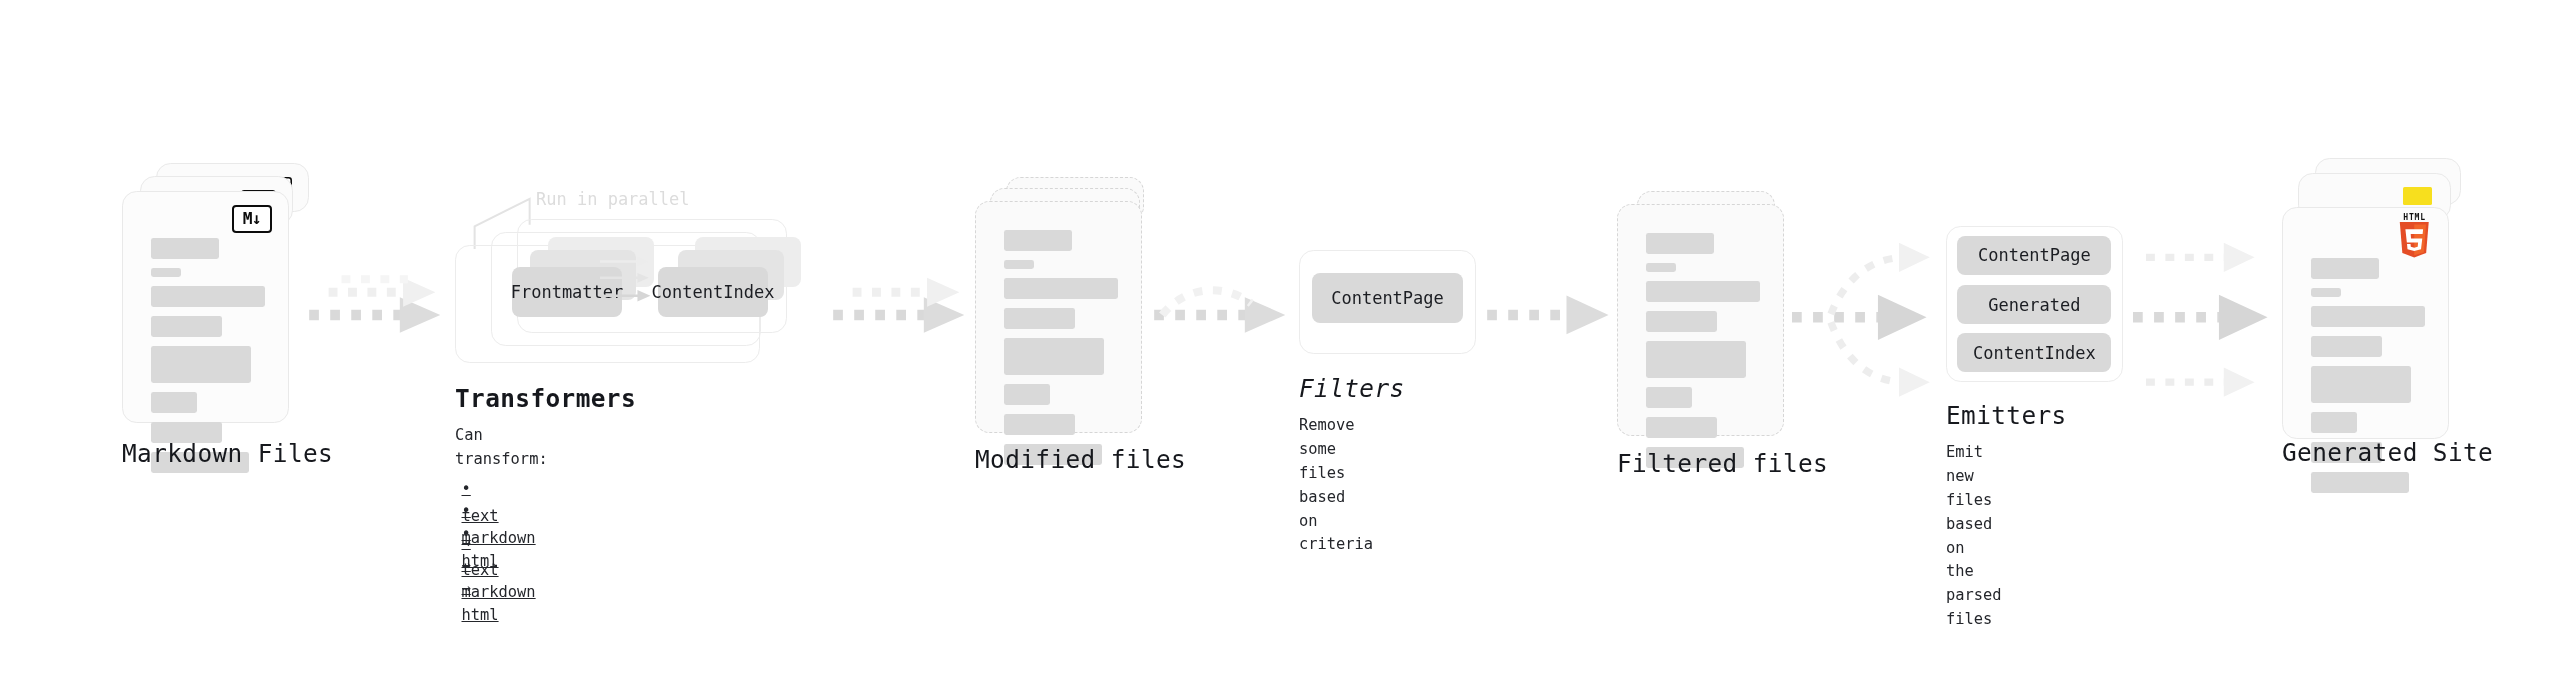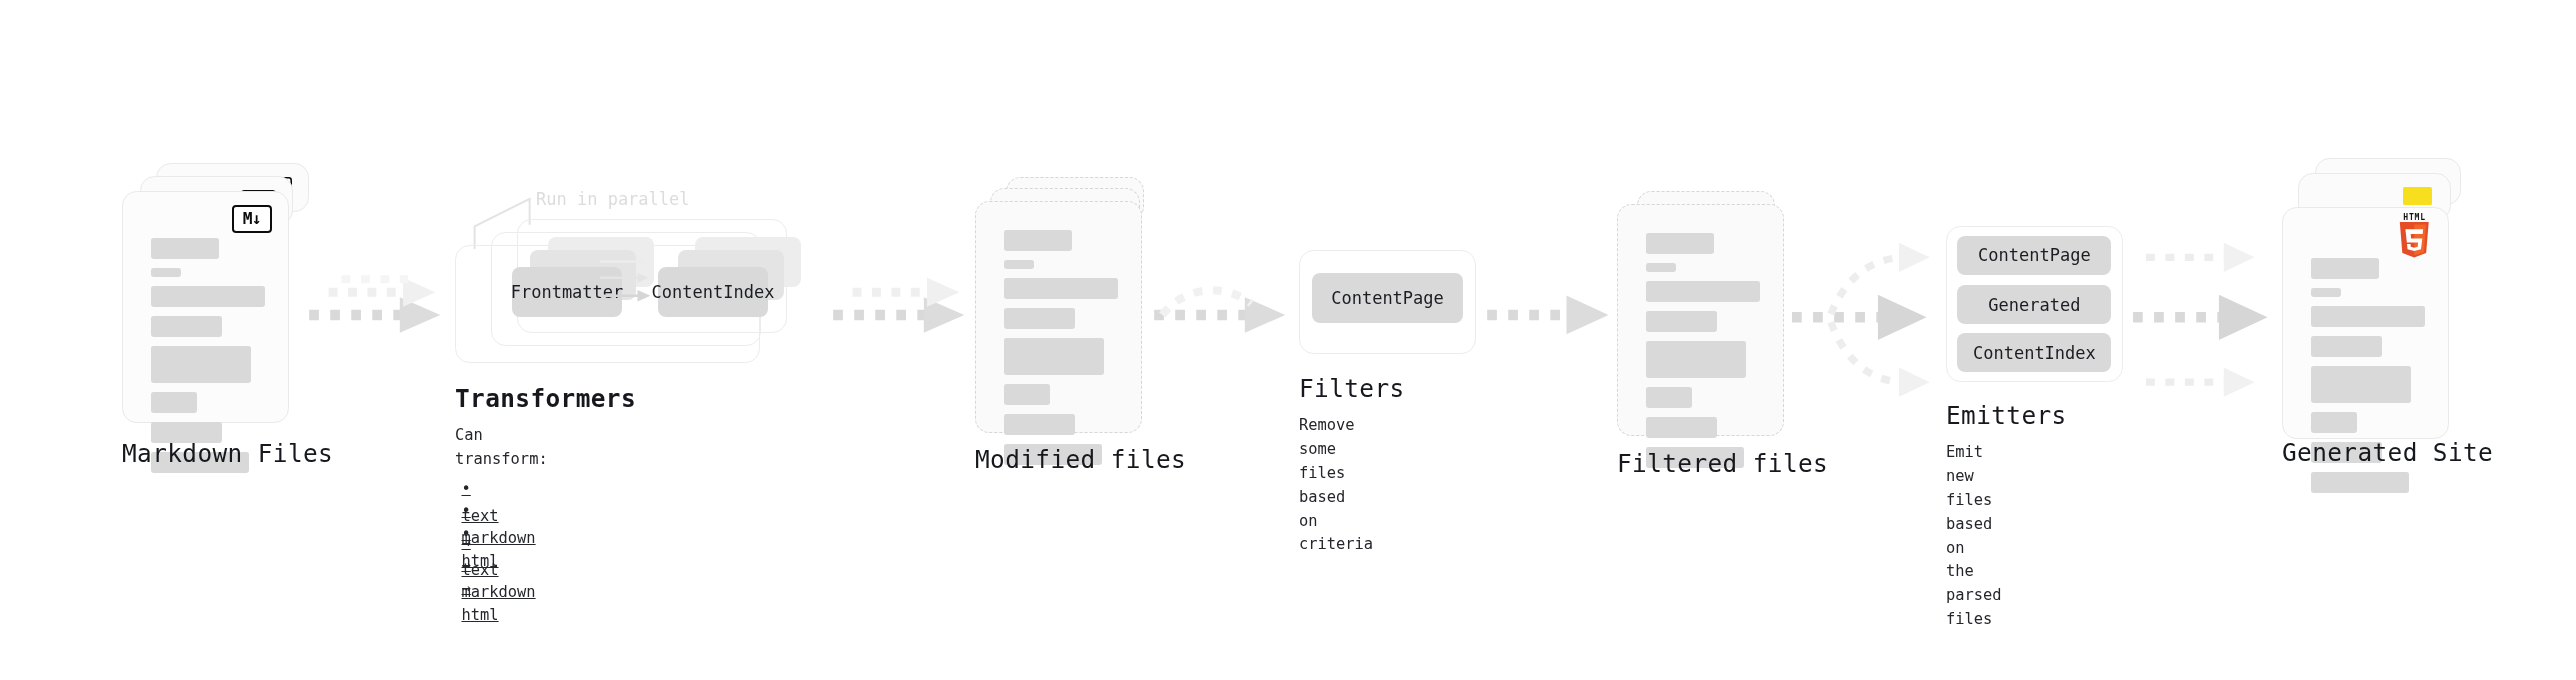--- a/index.html
+++ b/index.html
@@ -184,21 +184,21 @@
 
 <svg style="left:1154px;top:268px;width:146px;height:89px;" viewBox="0 0 180 110" width="146" height="89">
   <line x1="0" y1="58" x2="118" y2="58" stroke="#d9d9d9" stroke-width="13" stroke-dasharray="12 14"></line>
   <polygon points="112,36 162,58 112,80" fill="#dcdcdc"></polygon>
   <path d="M10 58 C40 20 90 20 120 44" fill="none" stroke="#f1f1f1" stroke-width="10" stroke-dasharray="11 13"></path>
 </svg>
 
 <div class="stage" style="left:1299px;top:250px;">
   <div class="gbox" style="left:0px;top:0px;width:177px;height:104px;background:#ffffff;"></div>
   <div class="chip" style="left:13px;top:23px;width:151px;height:50px;">ContentPage</div>
-  <div class="title" style="left:0px;top:124px;">Filters</div>
+  <div class="title" style="left:0px;top:124px;font-style:italic;">Filters</div>
   <div class="caption" style="left:0px;top:164px;">Remove some files based
 on criteria</div>
 </div>
 
 <svg style="left:1487px;top:268px;width:146px;height:89px;" viewBox="0 0 180 110" width="146" height="89">
   <line x1="0" y1="58" x2="104" y2="58" stroke="#d9d9d9" stroke-width="13" stroke-dasharray="12 14"></line>
   <polygon points="98,34 150,58 98,82" fill="#dcdcdc"></polygon>
 </svg>
 
 <div class="stage" style="left:1617px;top:191px;">

